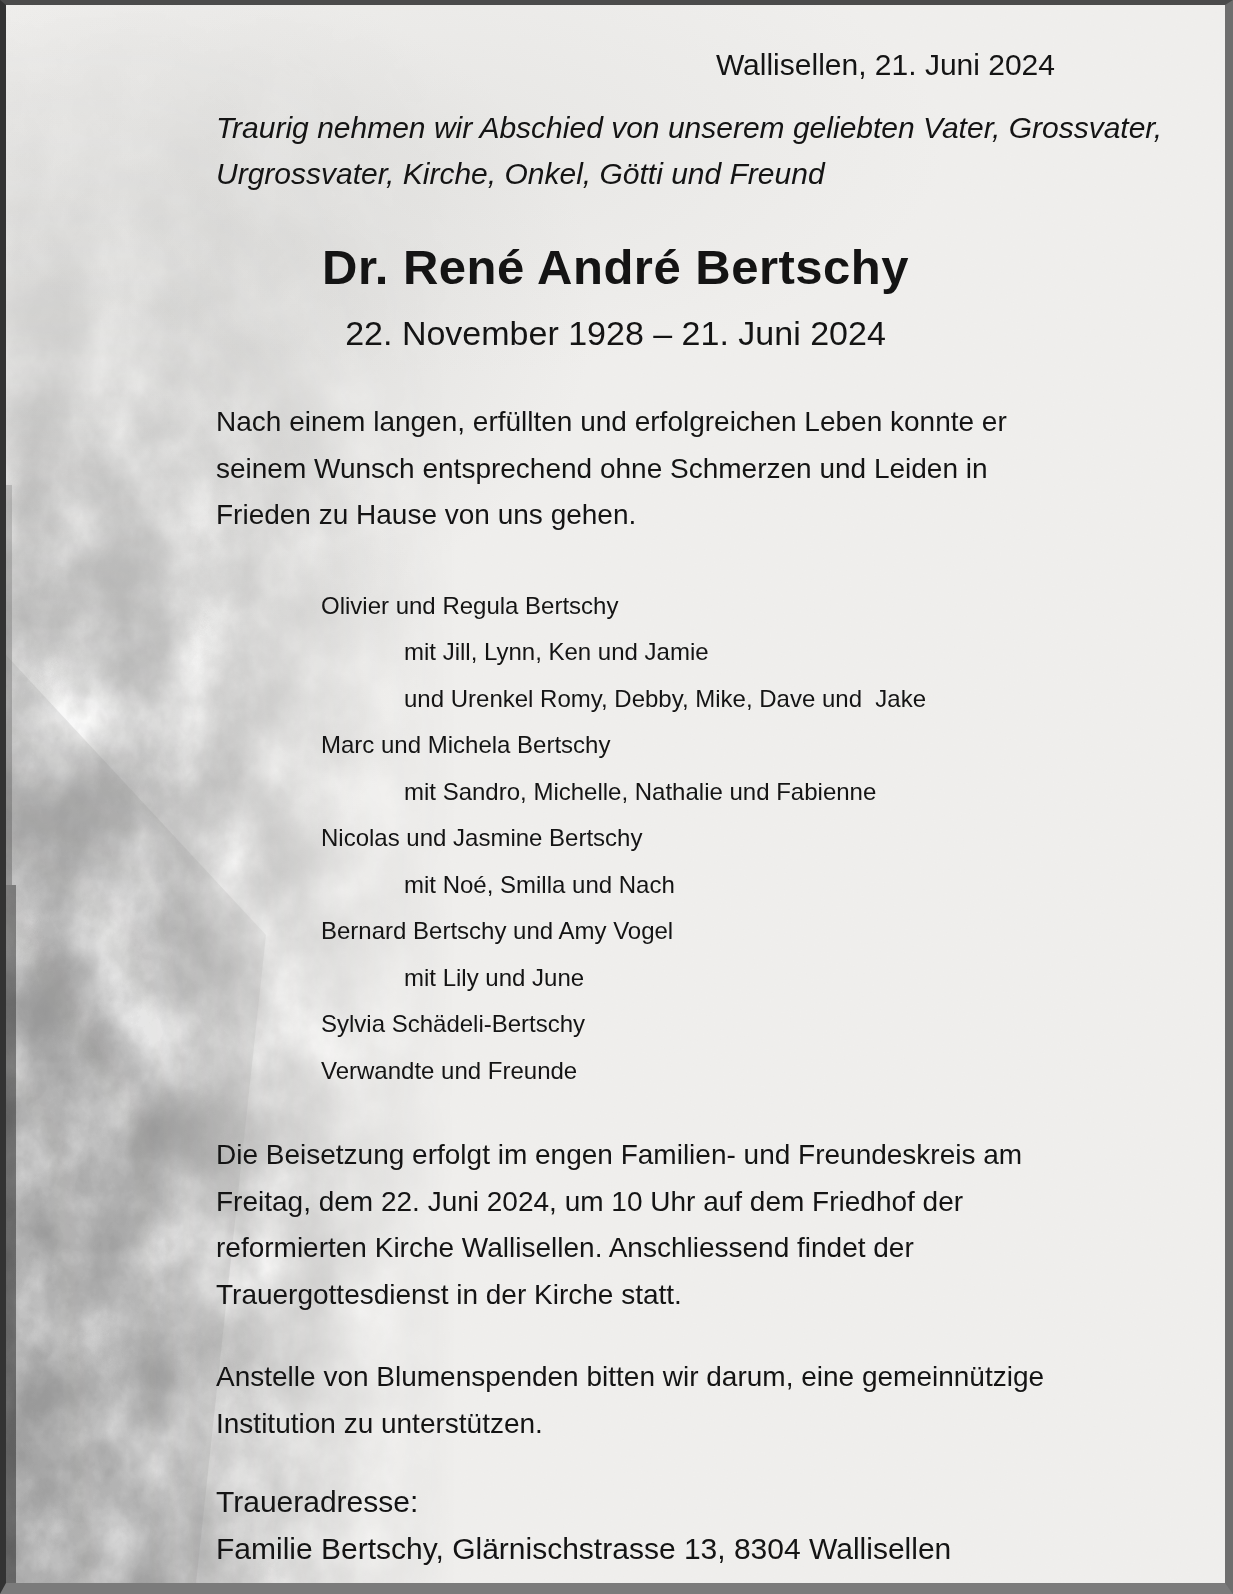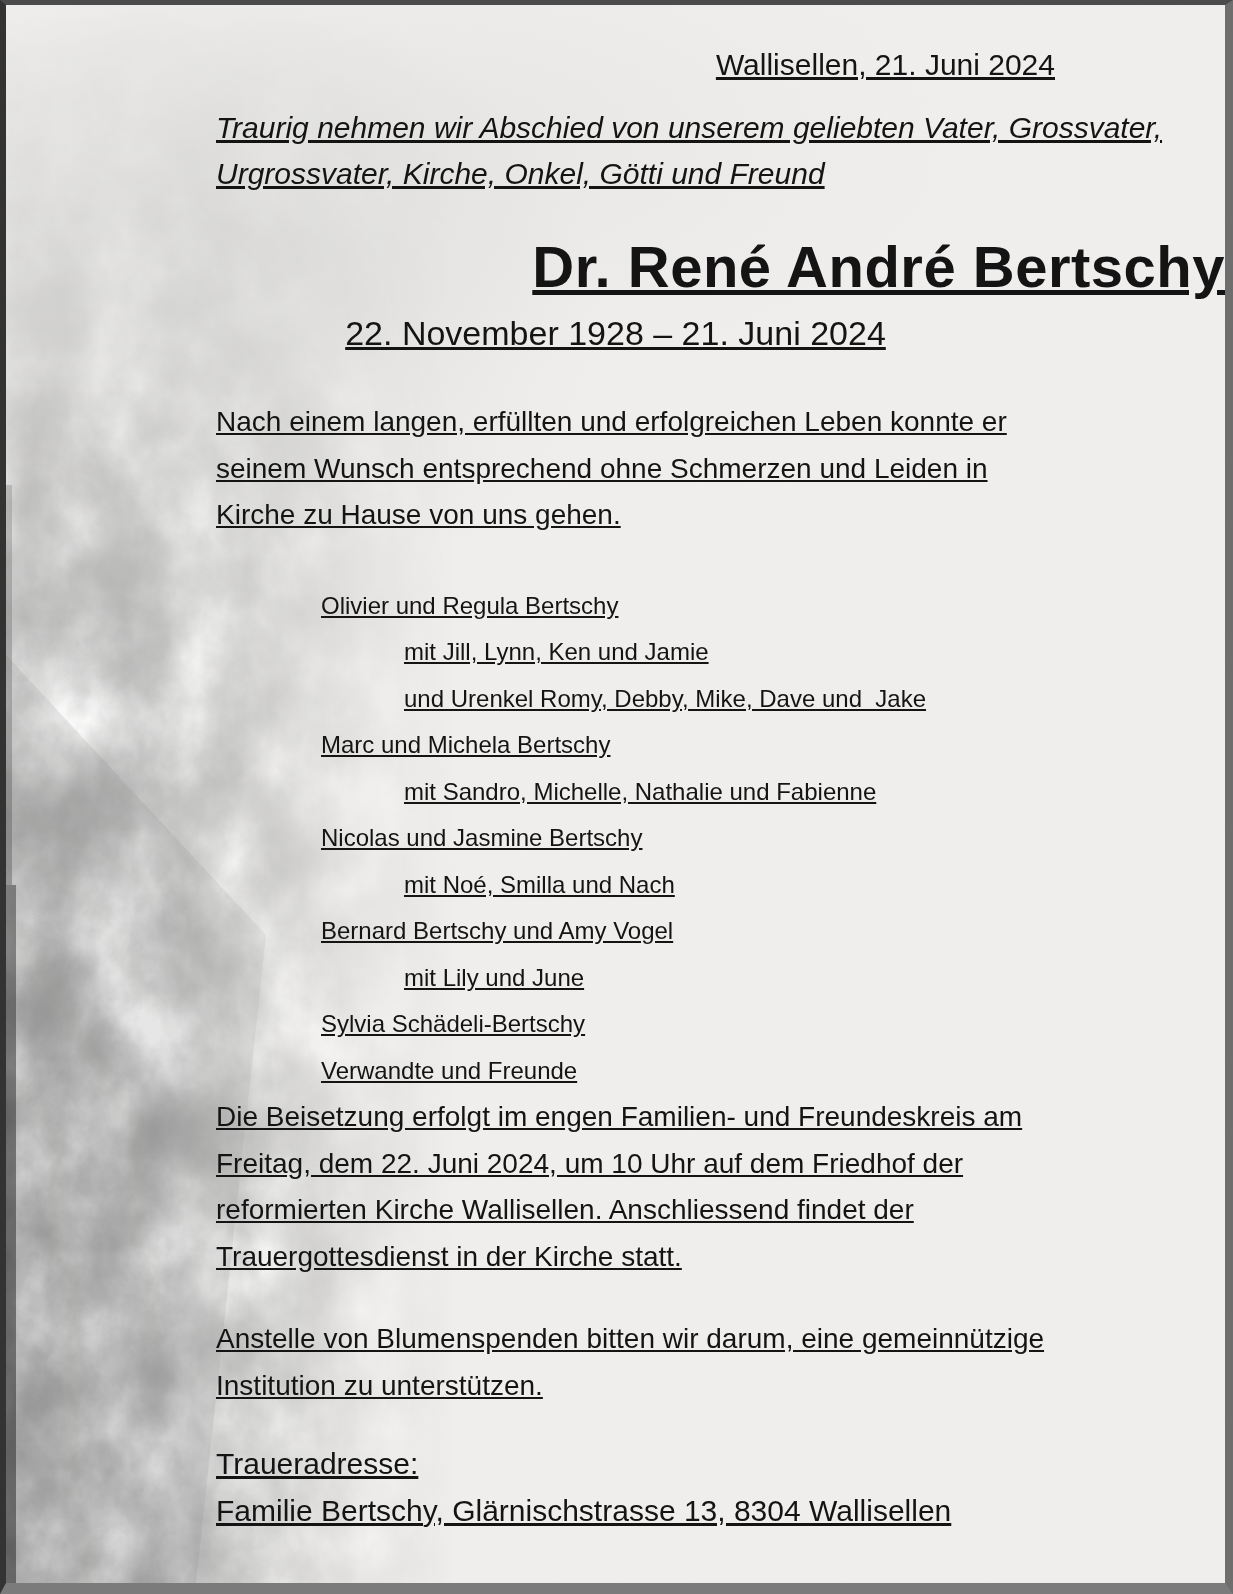--- a/index.html
+++ b/index.html
@@ -8,39 +8,38 @@
     width:1233px;height:1594px;
     box-sizing:border-box;
     border-top:5px solid #4b4b4b;
     border-left:6px solid #333333;
     border-right:8px solid #6e6e6e;
     border-bottom:11px solid #7b7b7b;
     background:#f0efed;
     overflow:hidden;
     font-family:"Liberation Sans", sans-serif;
     color:#141414;
-    text-decoration:underline;
   }
   .bg{position:absolute;left:0;top:0;width:1219px;height:1578px;}
   .content{position:relative;padding:42px 0 0 210px;}
   .line{white-space:pre;}
   .dateline{
     width:1009px;box-sizing:border-box;padding-right:170px;
     text-align:right;font-size:30px;line-height:36px;
   }
   .intro{margin-top:22px;font-style:italic;font-size:30px;line-height:46px;}
   .center-block{margin-left:-210px;width:1219px;text-align:center;}
-  .name{margin:40px 0 14px 0;font-size:58px;line-height:60px;font-weight:bold;letter-spacing:0.5px;text-align:right;}
+  .name{margin:40px 0 14px 0;font-size:49px;line-height:60px;font-weight:bold;letter-spacing:0.5px;}
   .lifespan{margin-top:6px;font-size:34px;line-height:44px;}
   .para{font-size:28px;line-height:46.5px;}
   .passing{margin-top:44px;}
   .family{margin-top:44px;font-size:24px;line-height:46.5px;}
   .ind0{margin-left:105px;}
   .ind1{margin-left:188px;}
-  .funeral{}
+  .funeral{margin-top:38px;}
   .donation{margin-top:36px;}
   .address{margin-top:32px;font-size:30px;line-height:46.5px;}
 </style>
 </head>
 <body>
 
 <div class="page">
 
   <svg class="bg" viewBox="0 0 1219 1578" preserveAspectRatio="none" aria-hidden="true">
     <defs>
@@ -113,21 +112,21 @@
     </div>
 
     <div class="center-block">
       <h1 class="name">Dr. René André Bertschy</h1>
       <div class="lifespan">22. November 1928 – 21. Juni 2024</div>
     </div>
 
     <div class="para passing">
       <div class="line">Nach einem langen, erfüllten und erfolgreichen Leben konnte er</div>
       <div class="line">seinem Wunsch entsprechend ohne Schmerzen und Leiden in</div>
-      <div class="line">Kirche zu Hause von uns gehen.</div>
+      <div class="line">Frieden zu Hause von uns gehen.</div>
     </div>
 
     <div class="family">
       <div class="line ind0">Olivier und Regula Bertschy</div>
       <div class="line ind1">mit Jill, Lynn, Ken und Jamie</div>
       <div class="line ind1">und Urenkel Romy, Debby, Mike, Dave und  Jake</div>
       <div class="line ind0">Marc und Michela Bertschy</div>
       <div class="line ind1">mit Sandro, Michelle, Nathalie und Fabienne</div>
       <div class="line ind0">Nicolas und Jasmine Bertschy</div>
       <div class="line ind1">mit Noé, Smilla und Nach</div>

